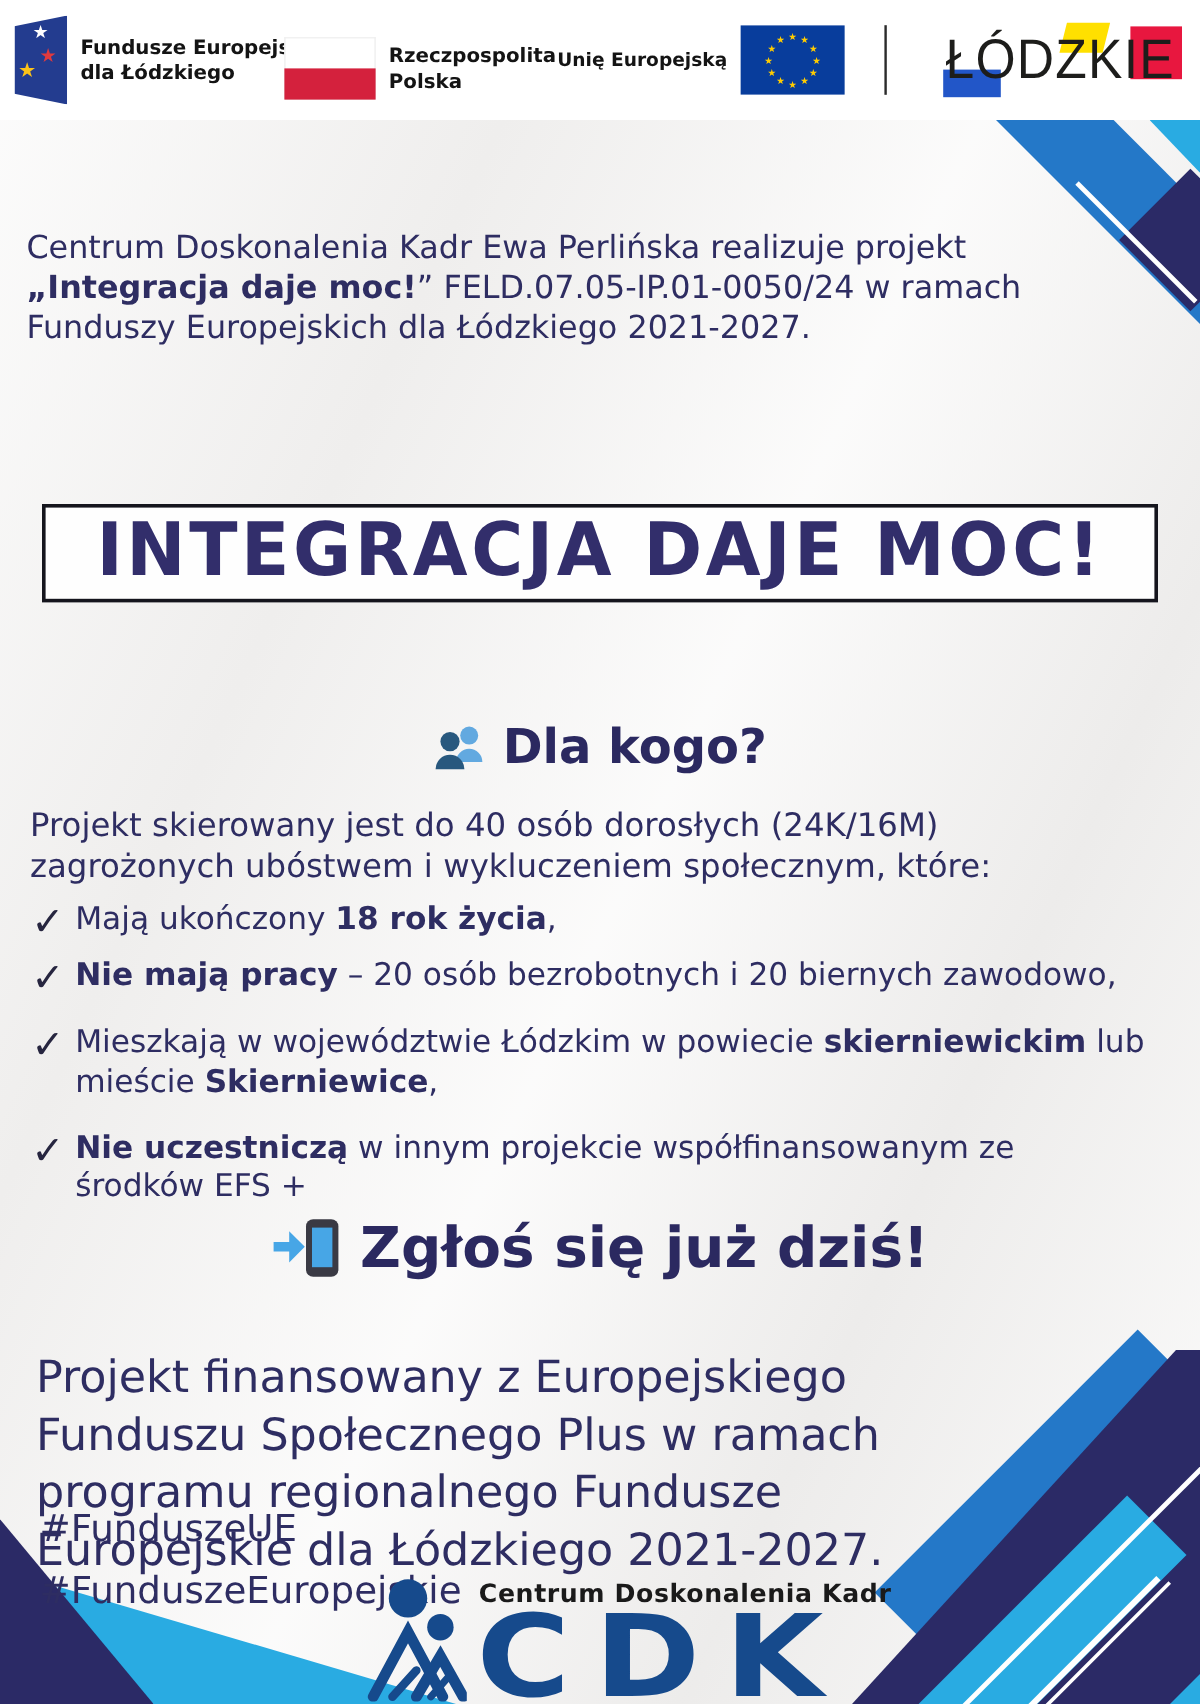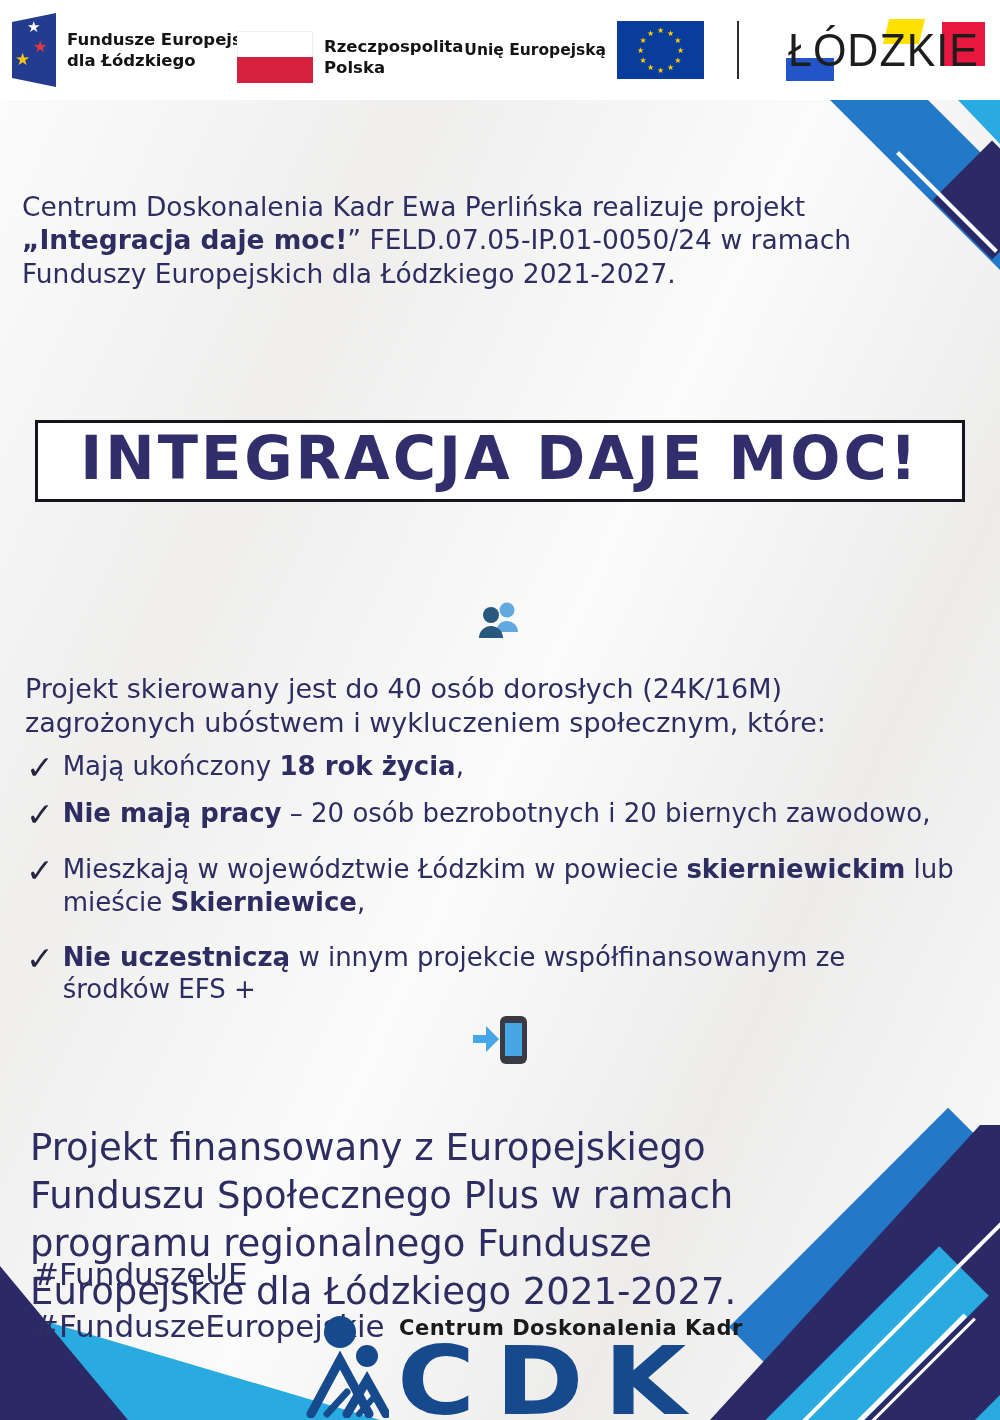--- a/index.html
+++ b/index.html
@@ -176,20 +176,21 @@
       <h1>INTEGRACJA DAJE MOC!</h1>
     </div>
 
     <div class="who-head">
       <svg width="46" height="40" viewBox="0 0 46 40">
         <circle cx="30" cy="10" r="7.5" fill="#62a9e0"></circle>
         <path d="M19,32 a11,11 0 0 1 22,0 z" fill="#62a9e0"></path>
         <circle cx="14" cy="15" r="8" fill="#28587e"></circle>
         <path d="M2,38 a12,12 0 0 1 24,0 z" fill="#28587e"></path>
       </svg>
+      <h2>Dla kogo?</h2>
     </div>
 
     <p class="who-intro">Projekt skierowany jest do 40 osób dorosłych (24K/16M) zagrożonych ubóstwem i wykluczeniem społecznym, które:</p>
 
     <div class="bullets">
       <div class="bullet">
         <span class="check">✓</span>
         <span class="bt"><span>Mają ukończony </span><span class="b">18 rok życia</span><span>,</span></span>
       </div>
       <div class="bullet">
@@ -205,20 +206,21 @@
         <span class="bt"><span class="b">Nie uczestniczą</span><span> w innym projekcie współfinansowanym ze środków EFS +</span></span>
       </div>
     </div>
 
     <div class="apply-head">
       <svg width="58" height="56" viewBox="0 0 58 56">
         <polygon points="2,23 15,23 15,14 28,27 15,40 15,31 2,31" fill="#47a6e6"></polygon>
         <rect x="29" y="4" width="27" height="48" rx="6" fill="#3a3a44"></rect>
         <rect x="34" y="11" width="17" height="33" fill="#47a6e6"></rect>
       </svg>
+      <h2>Zgłoś się już dziś!</h2>
     </div>
 
     <p class="funding">Projekt finansowany z Europejskiego Funduszu Społecznego Plus w ramach programu regionalnego Fundusze Europejskie dla Łódzkiego 2021-2027.</p>
 
     <div class="hashtags">
       <div>#FunduszeUE</div>
       <div>#FunduszeEuropejskie</div>
     </div>
 
     <div class="cdk">

